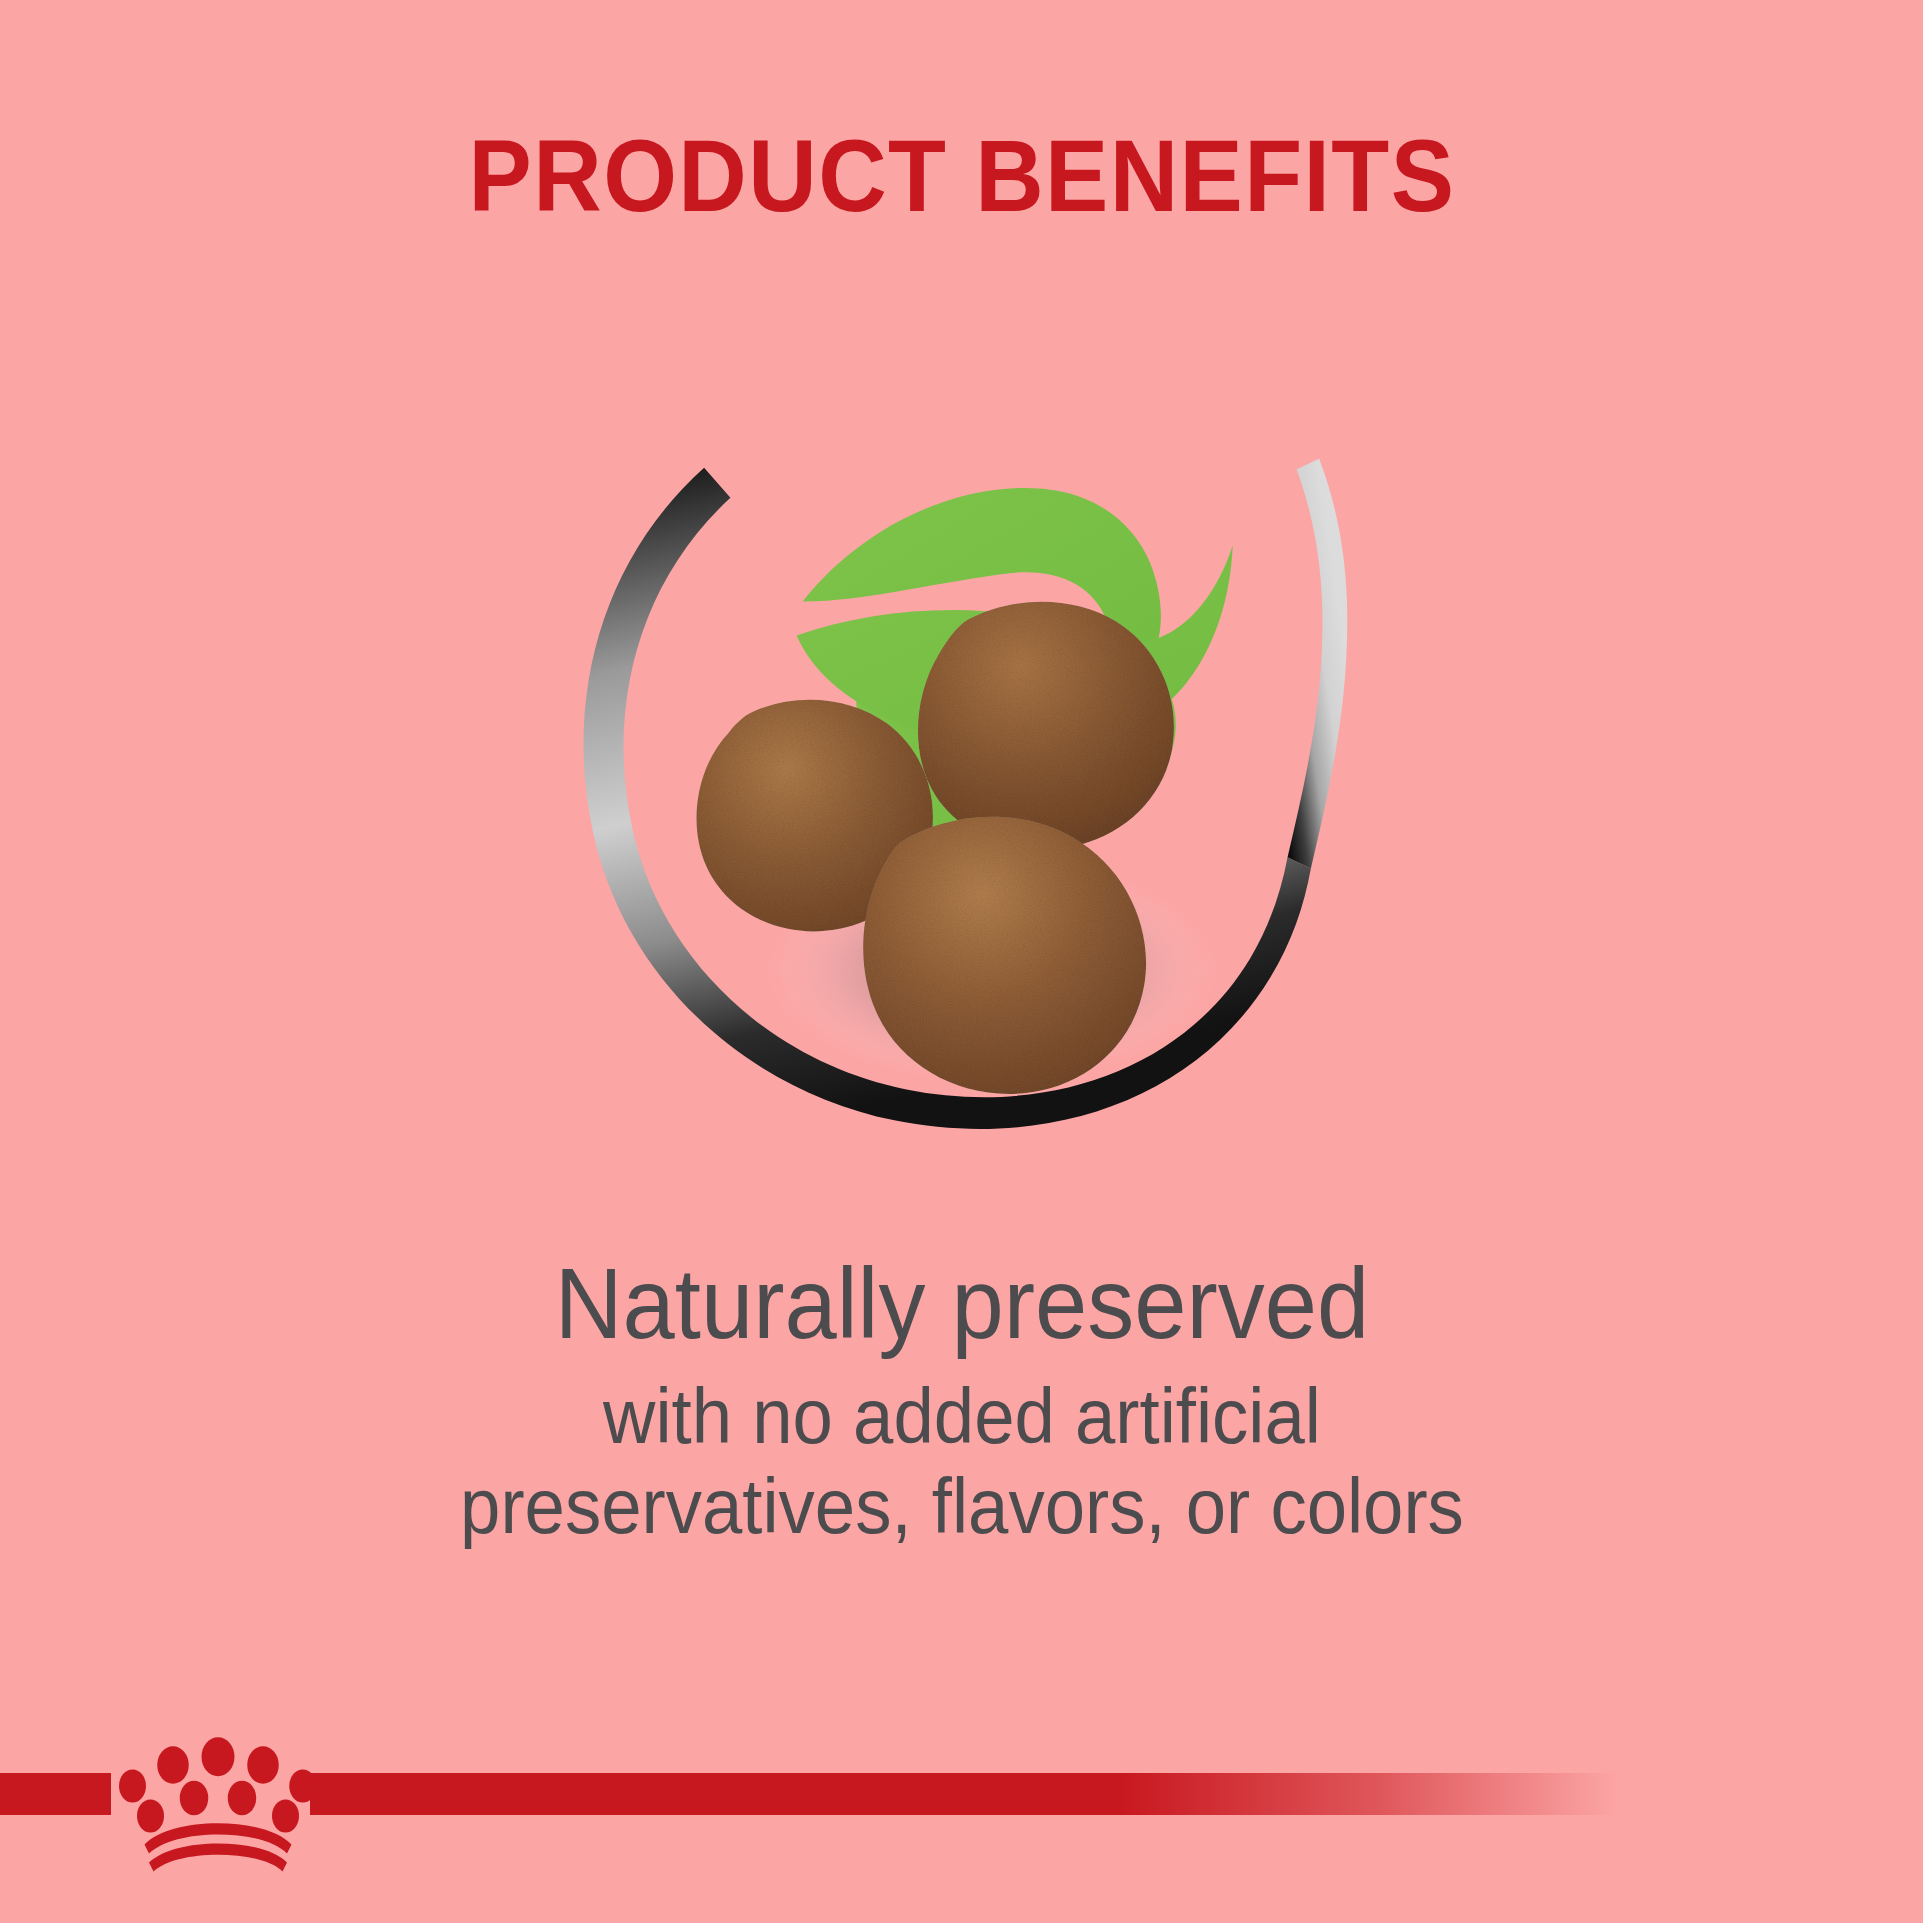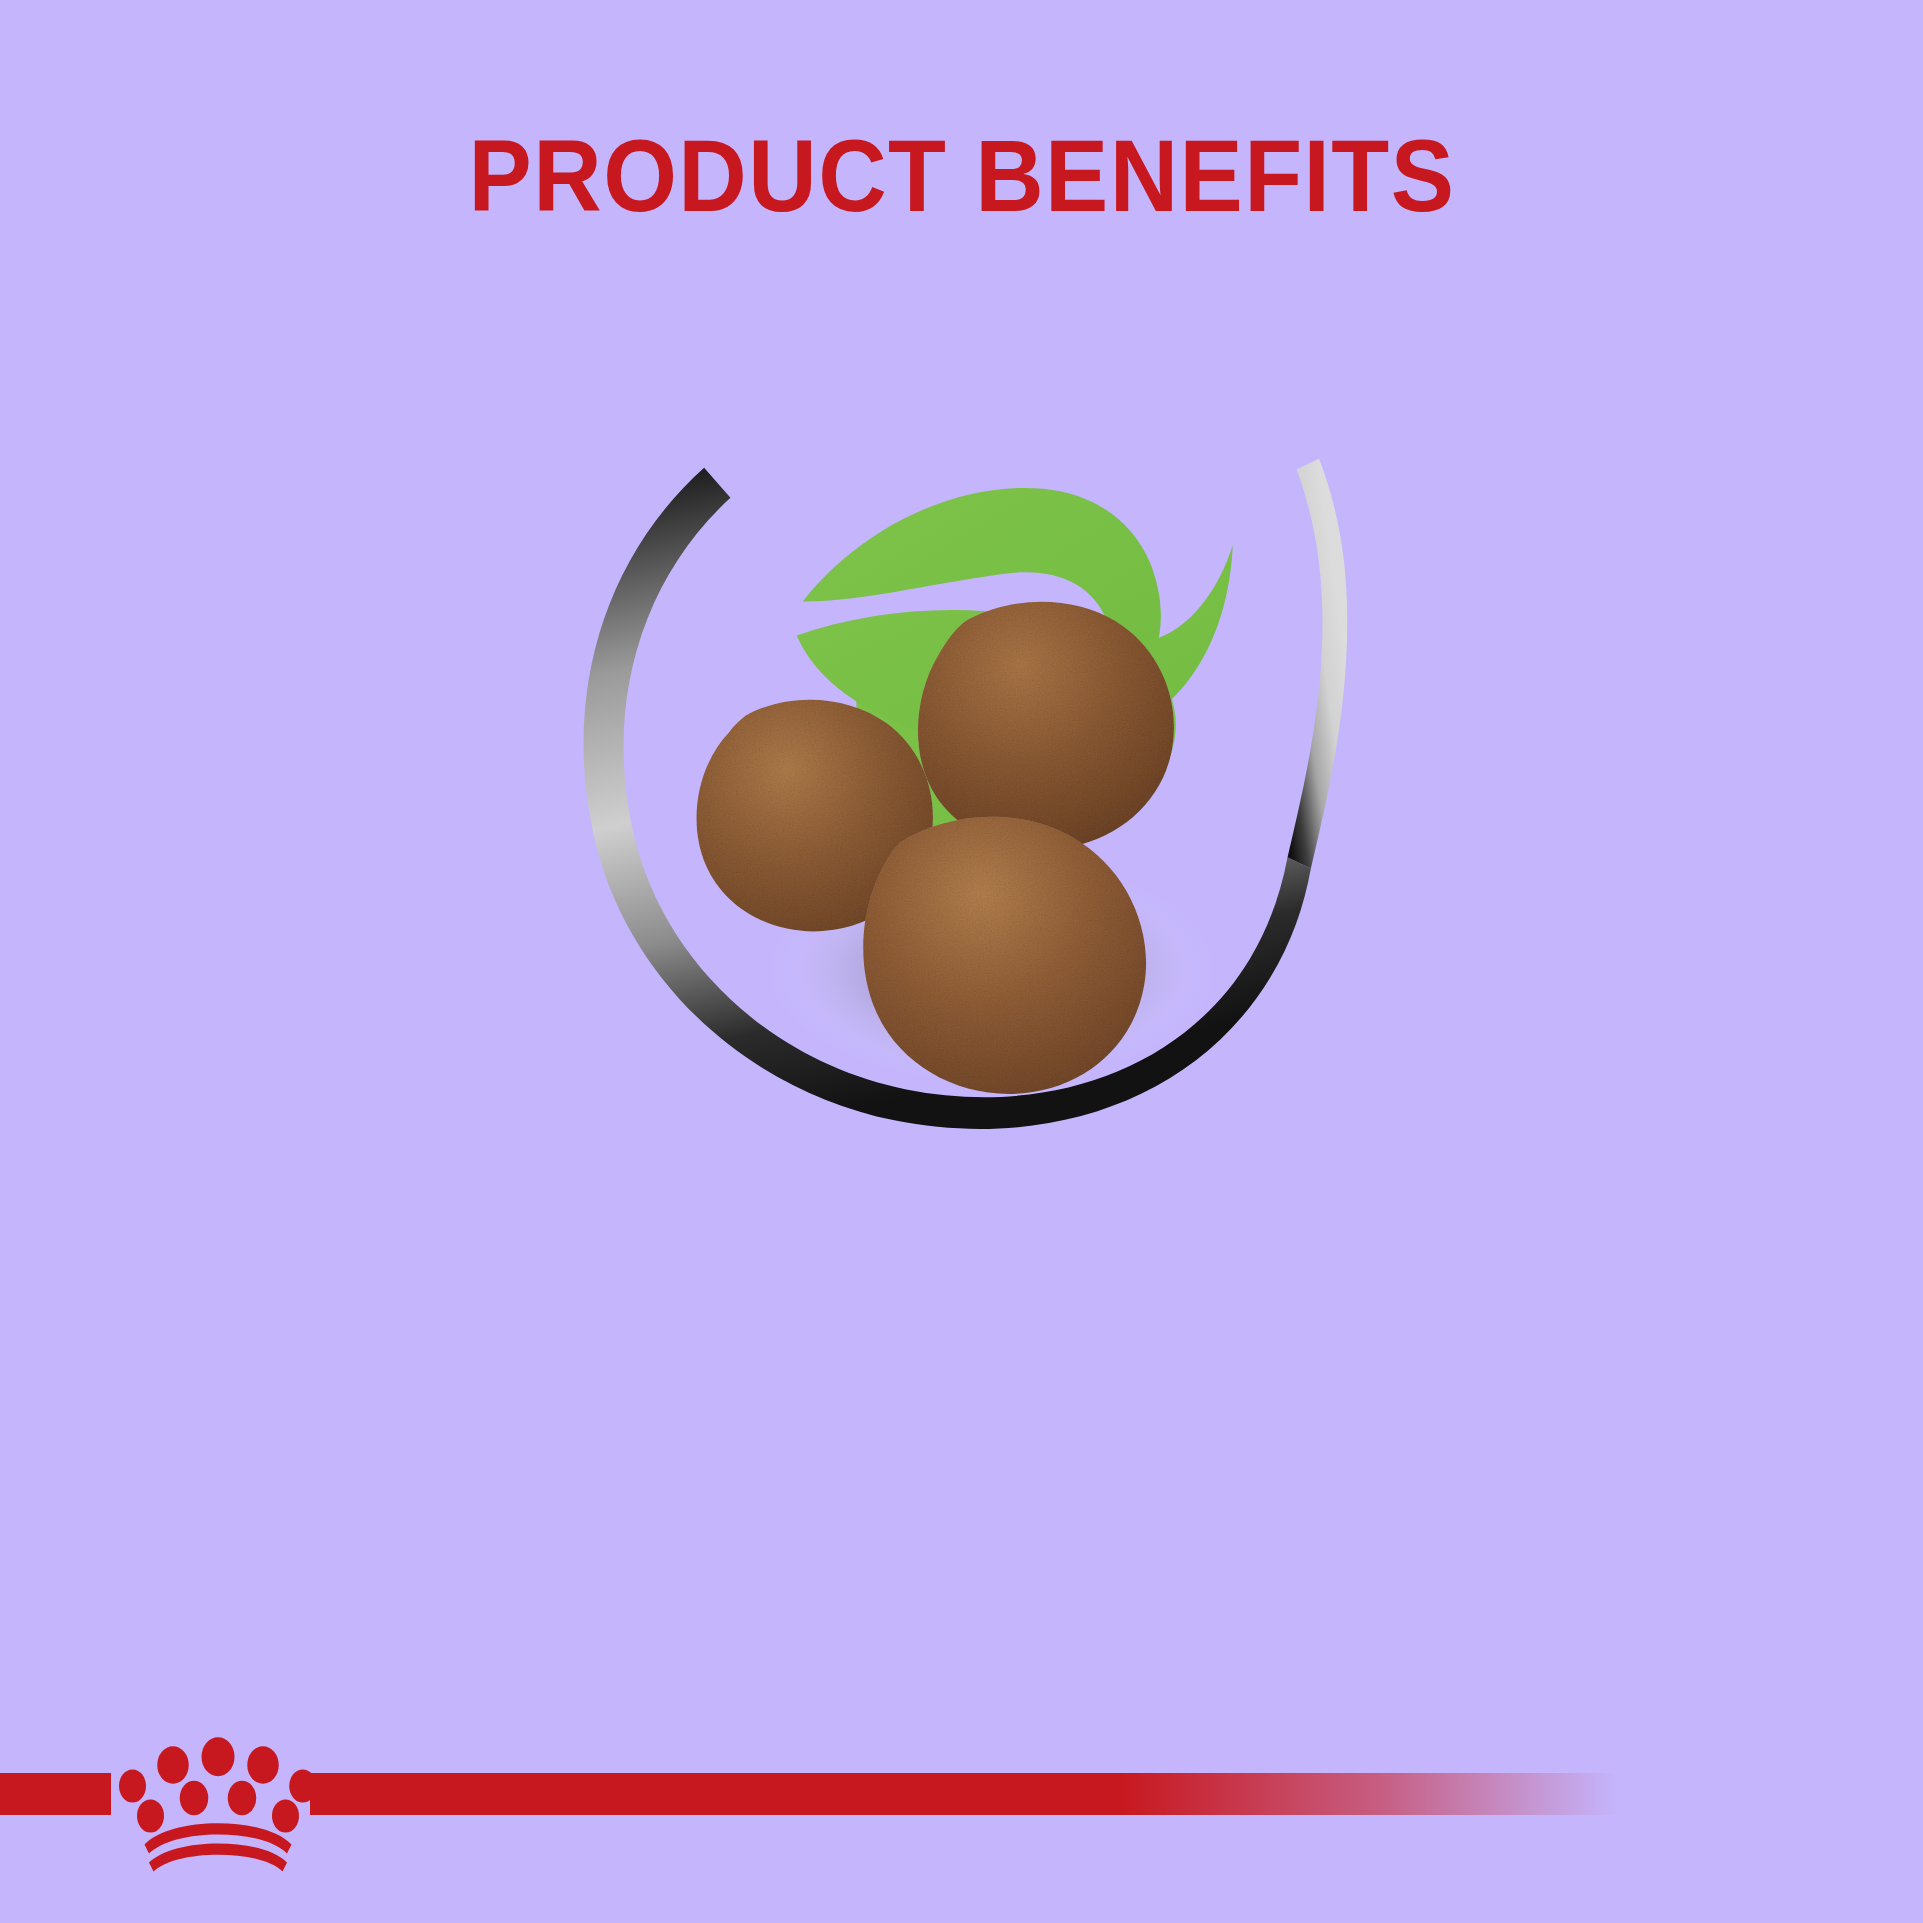--- a/index.html
+++ b/index.html
@@ -11,21 +11,21 @@
     width: 1924px;
     height: 1924px;
     font-family: "Liberation Sans", sans-serif;
     -webkit-font-smoothing: antialiased;
   }
 
   .page {
     position: relative;
     width: 1924px;
     height: 1924px;
-    background: #c4b5fd;
+    background: #fca5a5;
     overflow: hidden;
   }
 
   
   .page-title {
     position: absolute;
     top: 120px;
     left: 0;
     width: 1924px;
     text-align: center;
@@ -249,20 +249,27 @@
                  C 504 578, 600 574, 668 614
                  C 738 654, 776 736, 762 812
                  C 748 890, 684 946, 602 954
                  C 518 962, 438 918, 406 846
                  C 374 774, 388 684, 432 626
                  C 434 624, 436 622, 438 620 Z" fill="url(#kibC)" filter="url(#kibTex)"></path>
       </g>
     </svg>
   </div>
 
+  <div class="copy">
+    <div class="copy-head">Naturally preserved</div>
+    <div class="copy-sub">
+      <span class="copy-sub-line">with no added artificial</span>
+      <span class="copy-sub-line">preservatives, flavors, or colors</span>
+    </div>
+  </div>
 
   <div class="footer">
     <div class="bar-left"></div>
     <div class="bar-right"></div>
 
     <div class="crown">
       <svg class="crown-svg" viewBox="0 0 280 200" xmlns="http://www.w3.org/2000/svg" aria-hidden="true">
         <g fill="#C8181F">
 
           <ellipse cx="26" cy="72" rx="18" ry="22"></ellipse>

